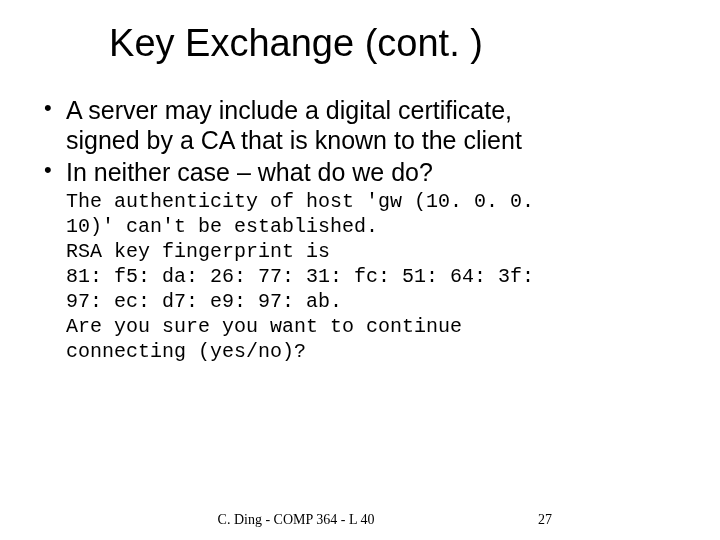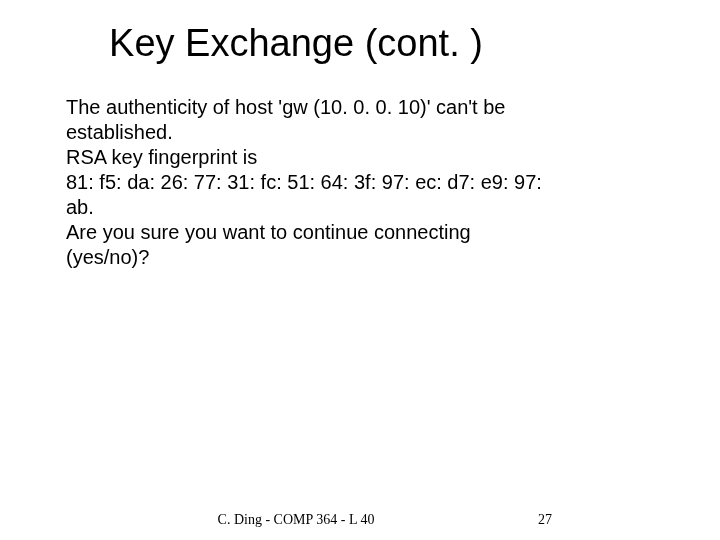--- a/index.html
+++ b/index.html
@@ -3,31 +3,33 @@
 <meta charset="utf-8">
 <style>
   * { margin: 0; padding: 0; box-sizing: border-box; }
   html, body { width: 720px; height: 540px; background: #fff; }
   body { font-family: "Comic Sans MS", "Comic Sans", cursive, sans-serif; color: #000; }
   .slide { width: 592px; height: 540px; position: relative; padding: 8px 36px 0 36px; margin-top: 8px; }
   .title { font-size: 38px; text-align: center; margin-top: 6px; margin-bottom: 30px; font-weight: 400; }
   ul.bullets { list-style: none; padding-left: 8px; }
   ul.bullets > li { position: relative; padding-left: 22px; font-size: 25px; line-height: 1.2; margin-bottom: 2px; }
   ul.bullets > li::before { content: "•"; position: absolute; left: 0; top: 0; font-size: 22px; }
-  .mono { font-family: Liberation Sans, sans-serif; font-size: 20px; line-height: 1.25; margin-left: 30px; margin-right: 10px; margin-top: 2px; }
+  .mono { font-family: Liberation Mono, monospace; font-size: 20px; line-height: 1.25; margin-left: 30px; margin-right: 10px; margin-top: 2px; }
   .footer-center { position: absolute; bottom: 20px; left: 0; right: 0; text-align: center; font-size: 14px; font-family: "Comic Sans MS", cursive; }
   .footer-right { position: absolute; bottom: 20px; right: 40px; font-size: 14px; font-family: "Comic Sans MS", cursive; }
 </style>
 </head>
 <body>
 
 <div class="slide">
   <h1 class="title">Key Exchange (cont. )</h1>
 
   <ul class="bullets">
+    <li>A server may include a digital certificate, signed by a CA that is known to the client</li>
+    <li>In neither case – what do we do?</li>
   </ul>
 
   <div class="mono" style="white-space: pre-wrap;">The authenticity of host 'gw (10. 0. 0. 10)' can't be established.
 RSA key fingerprint is
 81: f5: da: 26: 77: 31: fc: 51: 64: 3f: 97: ec: d7: e9: 97: ab.
 Are you sure you want to continue connecting (yes/no)?</div>
 
   <div class="footer-center">C. Ding - COMP 364 - L 40</div>
   <div class="footer-right">27</div>
 </div>

